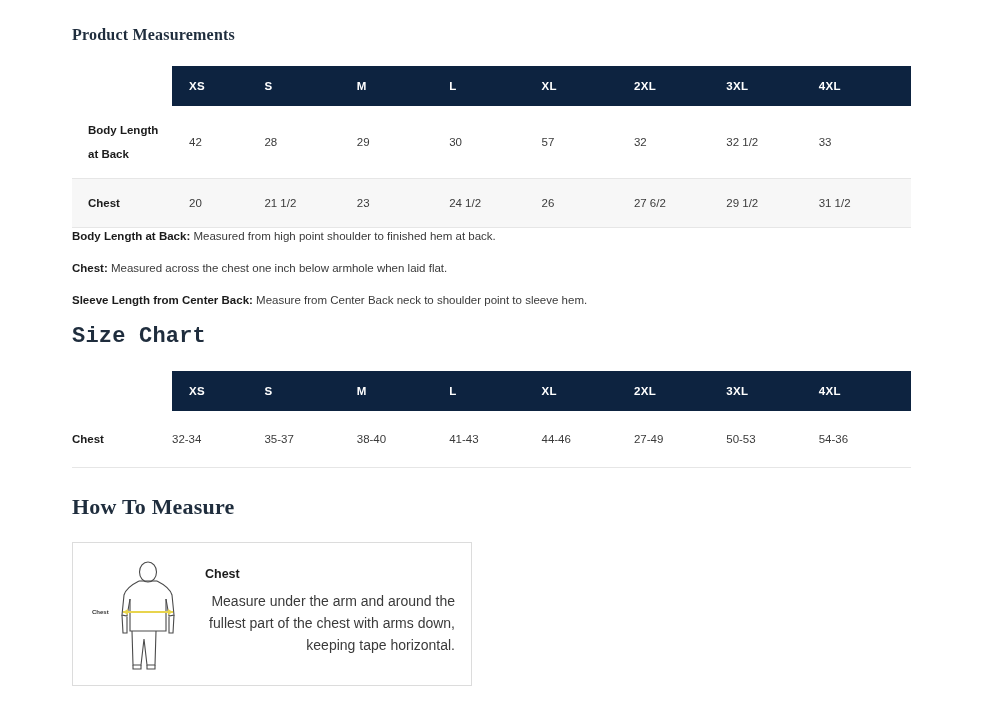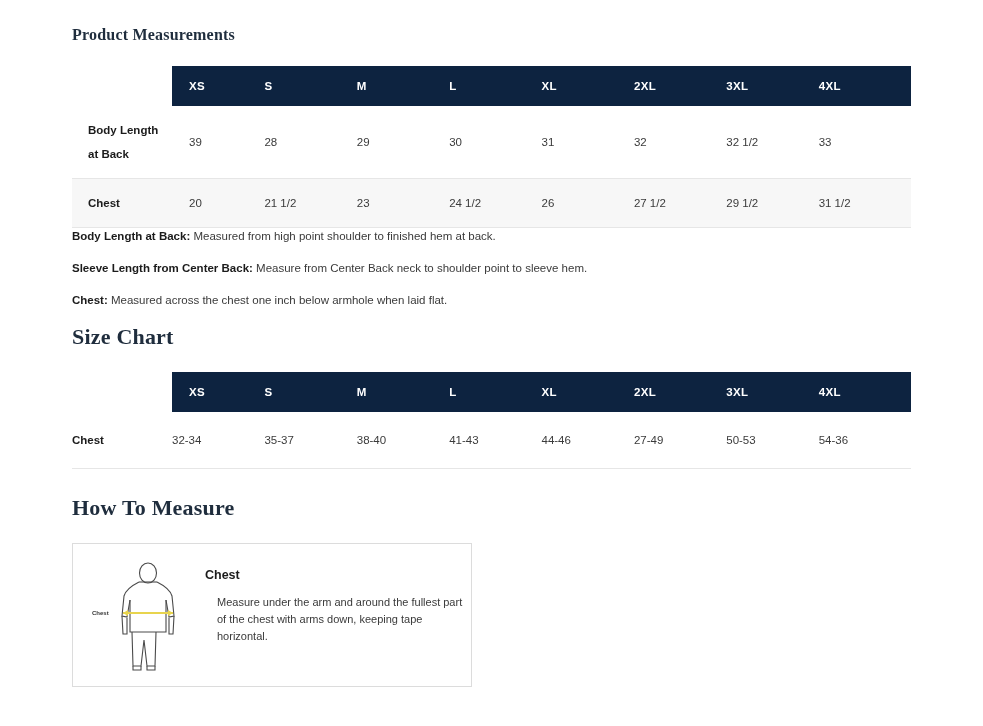--- a/index.html
+++ b/index.html
@@ -87,20 +87,21 @@
     color: #3a3a3a;
     margin: 0 0 16px 0;
     line-height: 1.4;
   }
   .note b {
     color: #1b1b1b;
   }
   #sizechart-title {
     font-size: 22px;
     margin: 16px 0 0 0;
+    font-family: Liberation Mono, monospace;
   }
   .size-table {
     margin-top: 22px;
   }
   .size-table tbody td {
     padding: 16px 0;
   }
   #howto-title {
     font-size: 22px;
     margin: 26px 0 13px 0;
@@ -127,25 +128,26 @@
     padding-left: 10px;
     padding-top: 14px;
   }
   .howto-text h3 {
     font-size: 12.5px;
     margin: 0 0 10px 0;
     color: #1b1b1b;
     font-weight: bold;
   }
   .howto-text p {
-    font-size: 11px;
+    font-size: 14px;
     color: #3a3a3a;
     line-height: 1.55;
-    margin: 12px;
+    margin: 0;
     width: 250px;
+    text-align: right;
   }
   .fig-label {
     font-size: 6px;
     fill: #333;
     font-family: "Liberation Sans", sans-serif;
     font-weight: bold;
   }
 </style>
 </head>
 <body>
@@ -168,47 +170,47 @@
         <th>L</th>
         <th>XL</th>
         <th>2XL</th>
         <th>3XL</th>
         <th>4XL</th>
       </tr>
     </thead>
     <tbody>
       <tr>
         <td class="rowlabel">Body Length at Back</td>
-        <td class="first-data-cell">39</td>
+        <td class="first-data-cell">42</td>
         <td>28</td>
         <td>29</td>
         <td>30</td>
-        <td>31</td>
+        <td>57</td>
         <td>32</td>
         <td>32 1/2</td>
         <td>33</td>
       </tr>
       <tr class="shaded">
         <td class="rowlabel">Chest</td>
         <td class="first-data-cell">20</td>
         <td>21 1/2</td>
         <td>23</td>
         <td>24 1/2</td>
         <td>26</td>
-        <td>27 1/2</td>
+        <td>27 6/2</td>
         <td>29 1/2</td>
         <td>31 1/2</td>
       </tr>
     </tbody>
   </table>
 
   <div class="notes">
     <p class="note"><b>Body Length at Back:</b><span> Measured from high point shoulder to finished hem at back.</span></p>
+    <p class="note"><b>Chest:</b><span> Measured across the chest one inch below armhole when laid flat.</span></p>
     <p class="note"><b>Sleeve Length from Center Back:</b><span> Measure from Center Back neck to shoulder point to sleeve hem.</span></p>
-    <p class="note"><b>Chest:</b><span> Measured across the chest one inch below armhole when laid flat.</span></p>
   </div>
 
   <h2 class="section-title" id="sizechart-title">Size Chart</h2>
 
   <table class="size-table">
     <colgroup>
       <col class="labelcol">
       <col span="8">
     </colgroup>
     <thead>

